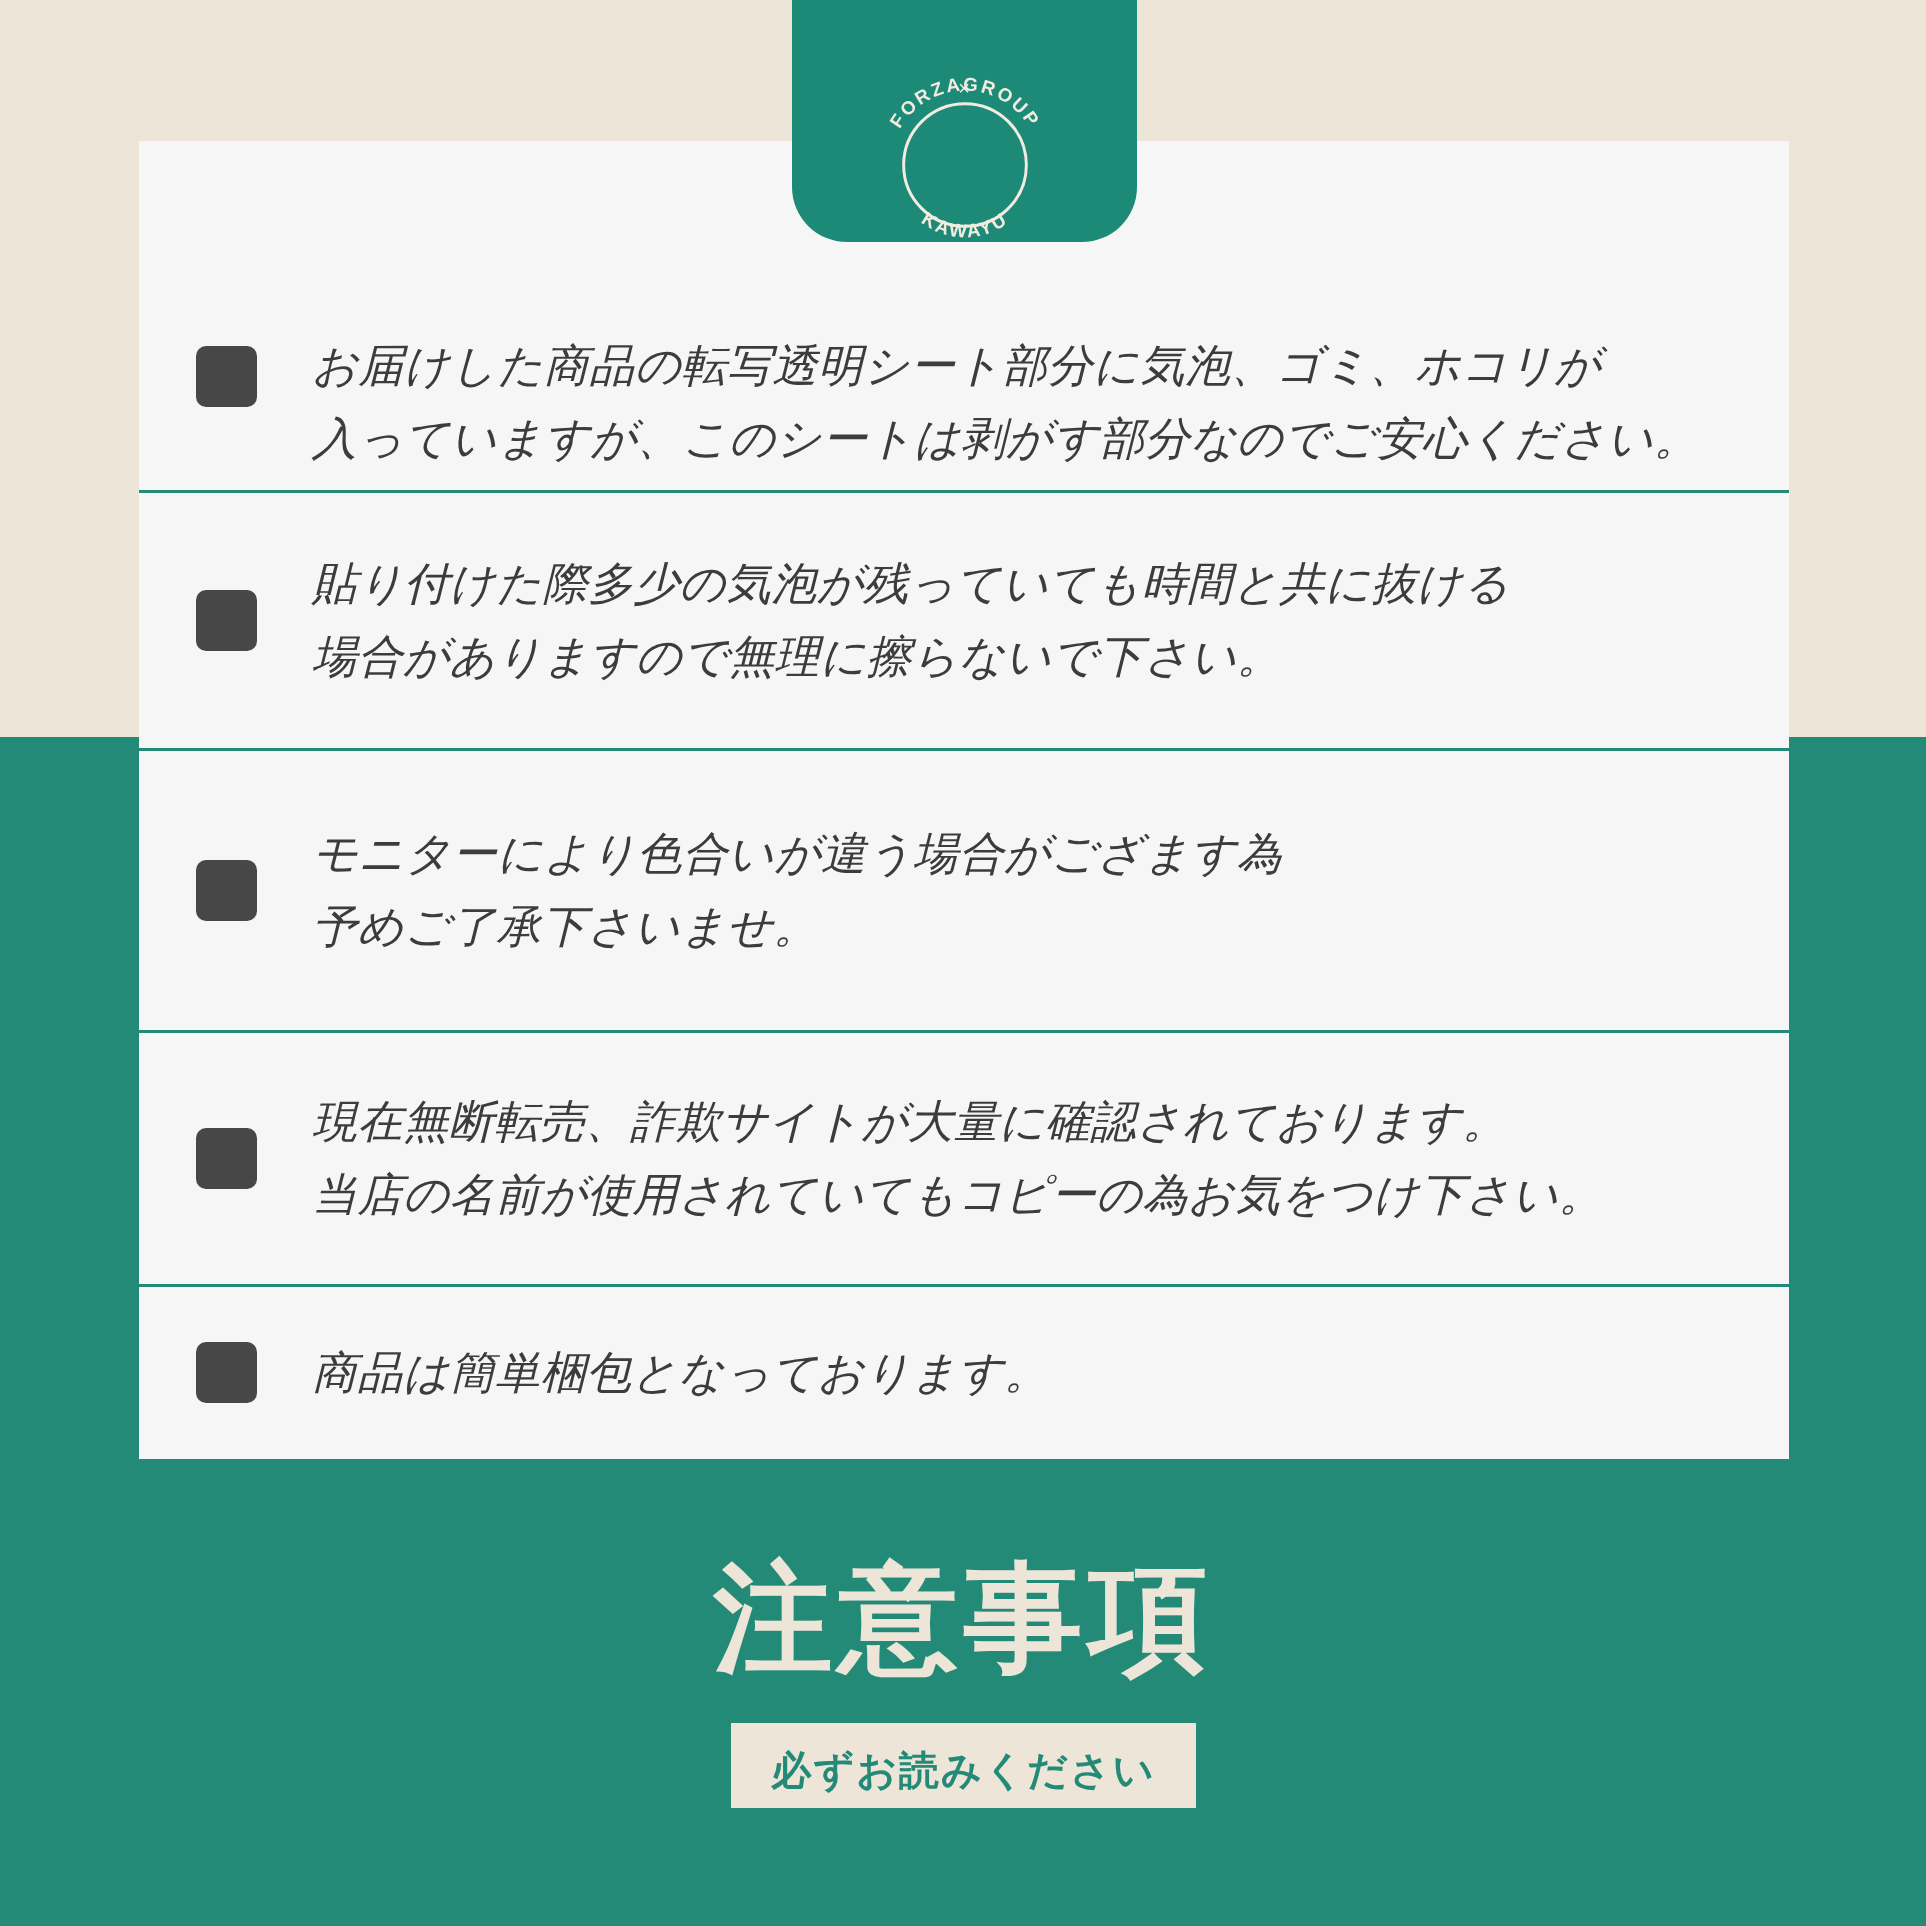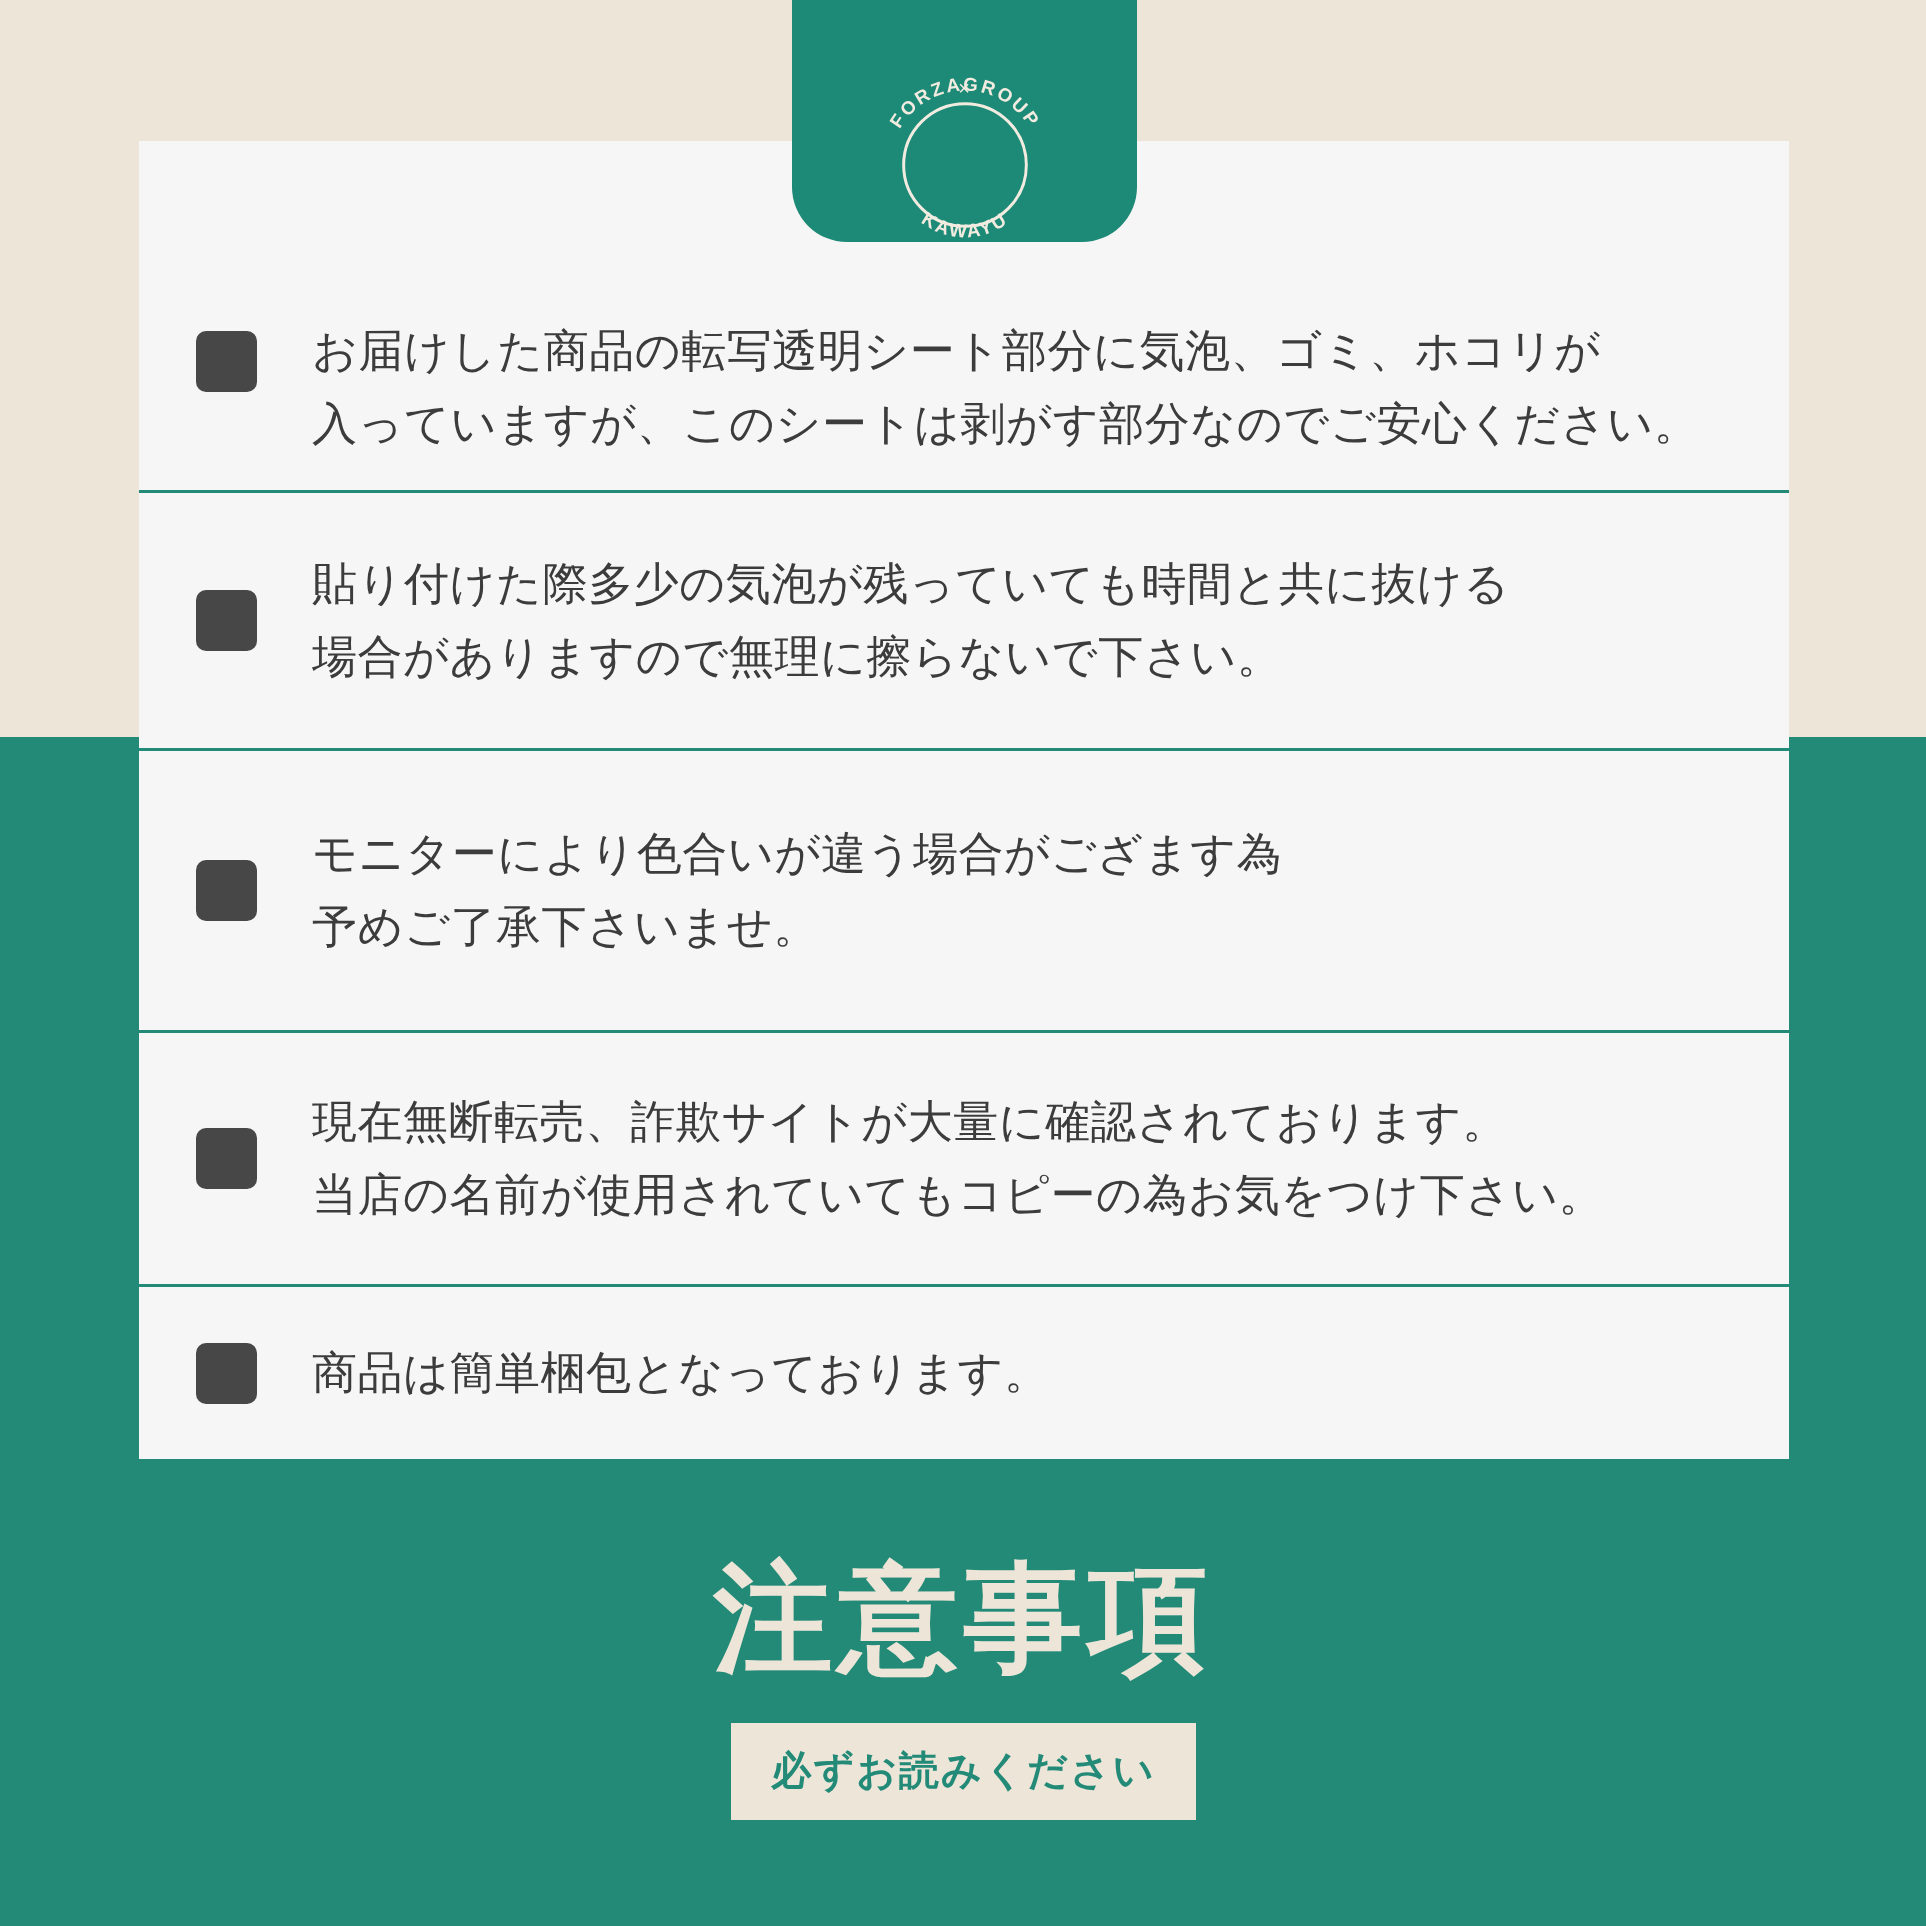--- a/index.html
+++ b/index.html
@@ -66,23 +66,25 @@
     position: absolute;
     left: 139px;
     top: 141px;
     width: 1650px;
     background: #f5f6f5;
     z-index: 4;
   }
   .row {
     position: relative;
     display: flex;
+    align-items: center;
     padding: 0 8px 0 0;
     box-sizing: border-box;
     border-bottom: 3px solid #238a77;
+    font-style: italic;
   }
   .row:last-child { border-bottom: none; }
 
   .row-inner {
     display: flex;
     align-items: center;
     width: 100%;
     box-sizing: border-box;
     padding: 0 40px 0 57px;
   }
@@ -129,21 +131,21 @@
     margin: 0;
   }
   .footer-badge {
     display: inline-block;
     margin-top: 46px;
     background: #ece5d8;
     color: #238a77;
     font-size: 40px;
     font-weight: 700;
     letter-spacing: 2px;
-    padding: 20px 40px 22px 40px;
+    padding: 20px 40px 10px 40px;
   }
 </style>
 </head>
 <body>
 
 <div class="bg-top"></div>
 <div class="bg-bottom"></div>
 
 <div class="logo-badge">
   <div class="logo-circle">

